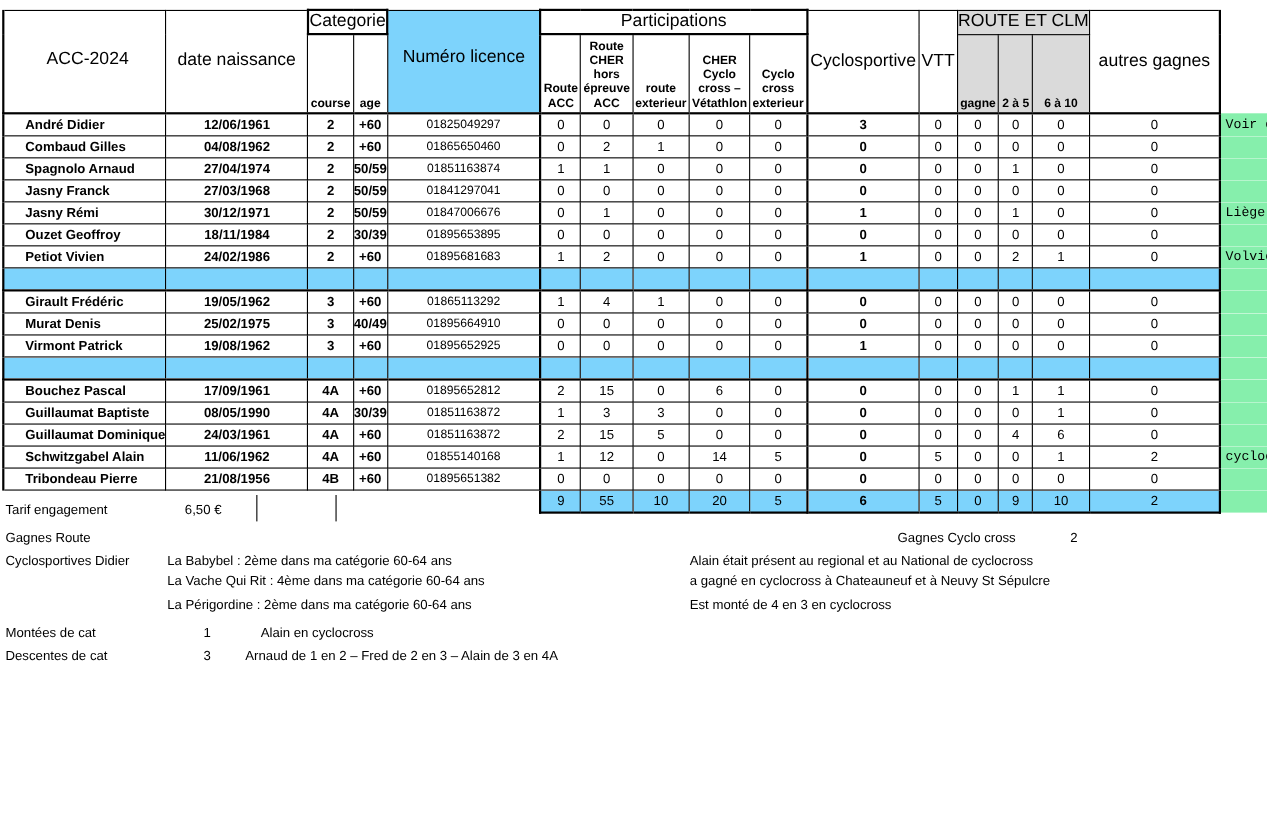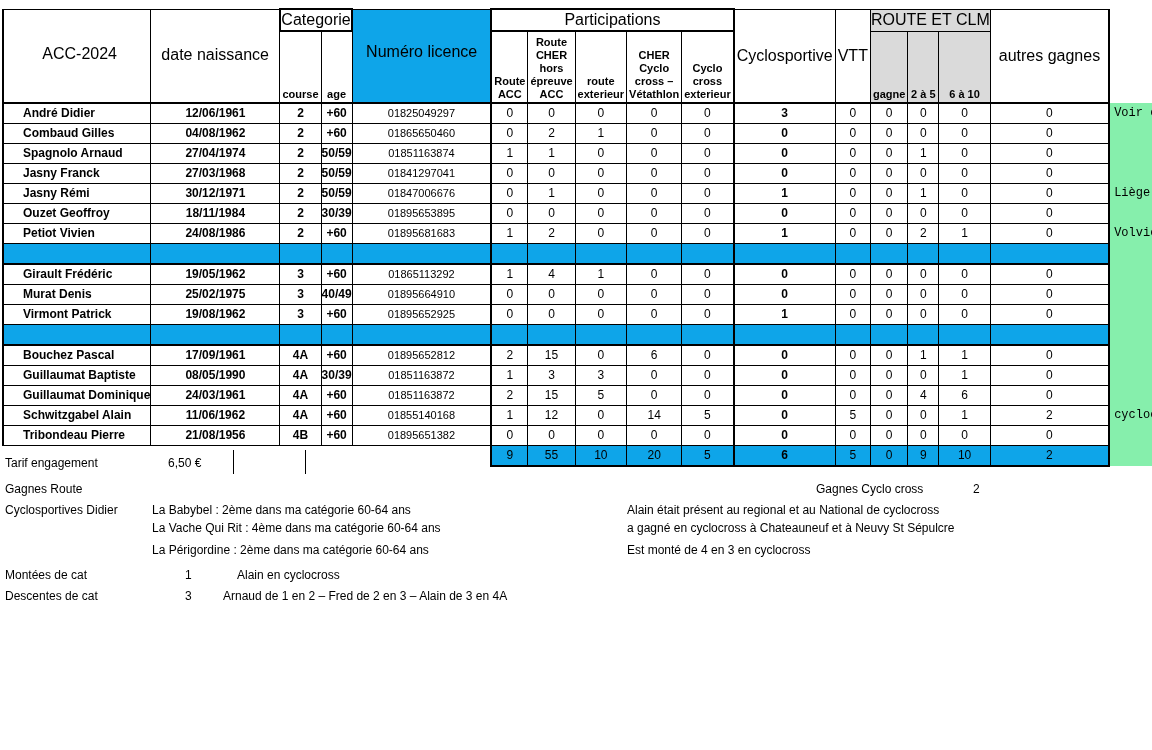--- a/index.html
+++ b/index.html
@@ -12,21 +12,21 @@
   table{border-collapse:collapse;table-layout:fixed;}
   th,td{border:1px solid #000;padding:0;overflow:hidden;}
   td{height:19px;font-size:12px;line-height:19px;text-align:center;white-space:nowrap;}
 
   
   .bl2{border-left:2px solid #000 !important;margin-left:16px;}
   .br2{border-right:2px solid #000 !important;}
   .bb2{border-bottom:2px solid #000 !important;}
 
   
-  .gray{background:#0ea5e9;}
+  .gray{background:#7dd3fc;}
   .lgray{background:#dadada;}
 
   
   .hA th{height:20px;font-size:16px;font-weight:normal;text-align:center;vertical-align:middle;white-space:nowrap;}
   .box2{border:2px solid #000 !important;}
 
   
   .colh{font-size:11px;font-weight:bold;text-align:center;vertical-align:bottom;
         white-space:normal;line-height:13px;padding:1px 2px;}
   .vmid{vertical-align:middle;}
@@ -224,21 +224,21 @@
           <td class="">0</td>
           <td class="">0</td>
           <td class="">0</td>
           <td class="">0</td>
           <td class="br2">0</td>
           <td class="anno"></td>
           <td class="edge"></td>
         </tr>
         <tr>
           <td class="c-name bl2">Petiot Vivien</td>
-          <td class="c-b">24/08/1986</td>
+          <td class="c-b">24/02/1986</td>
           <td class="c-b">2</td>
           <td class="c-b">+60</td>
           <td class="c-lic">01895681683</td>
           <td class="bl2">1</td>
           <td class="">2</td>
           <td class="">0</td>
           <td class="">0</td>
           <td class="br2">0</td>
           <td class="c-b">1</td>
           <td class="">0</td>

